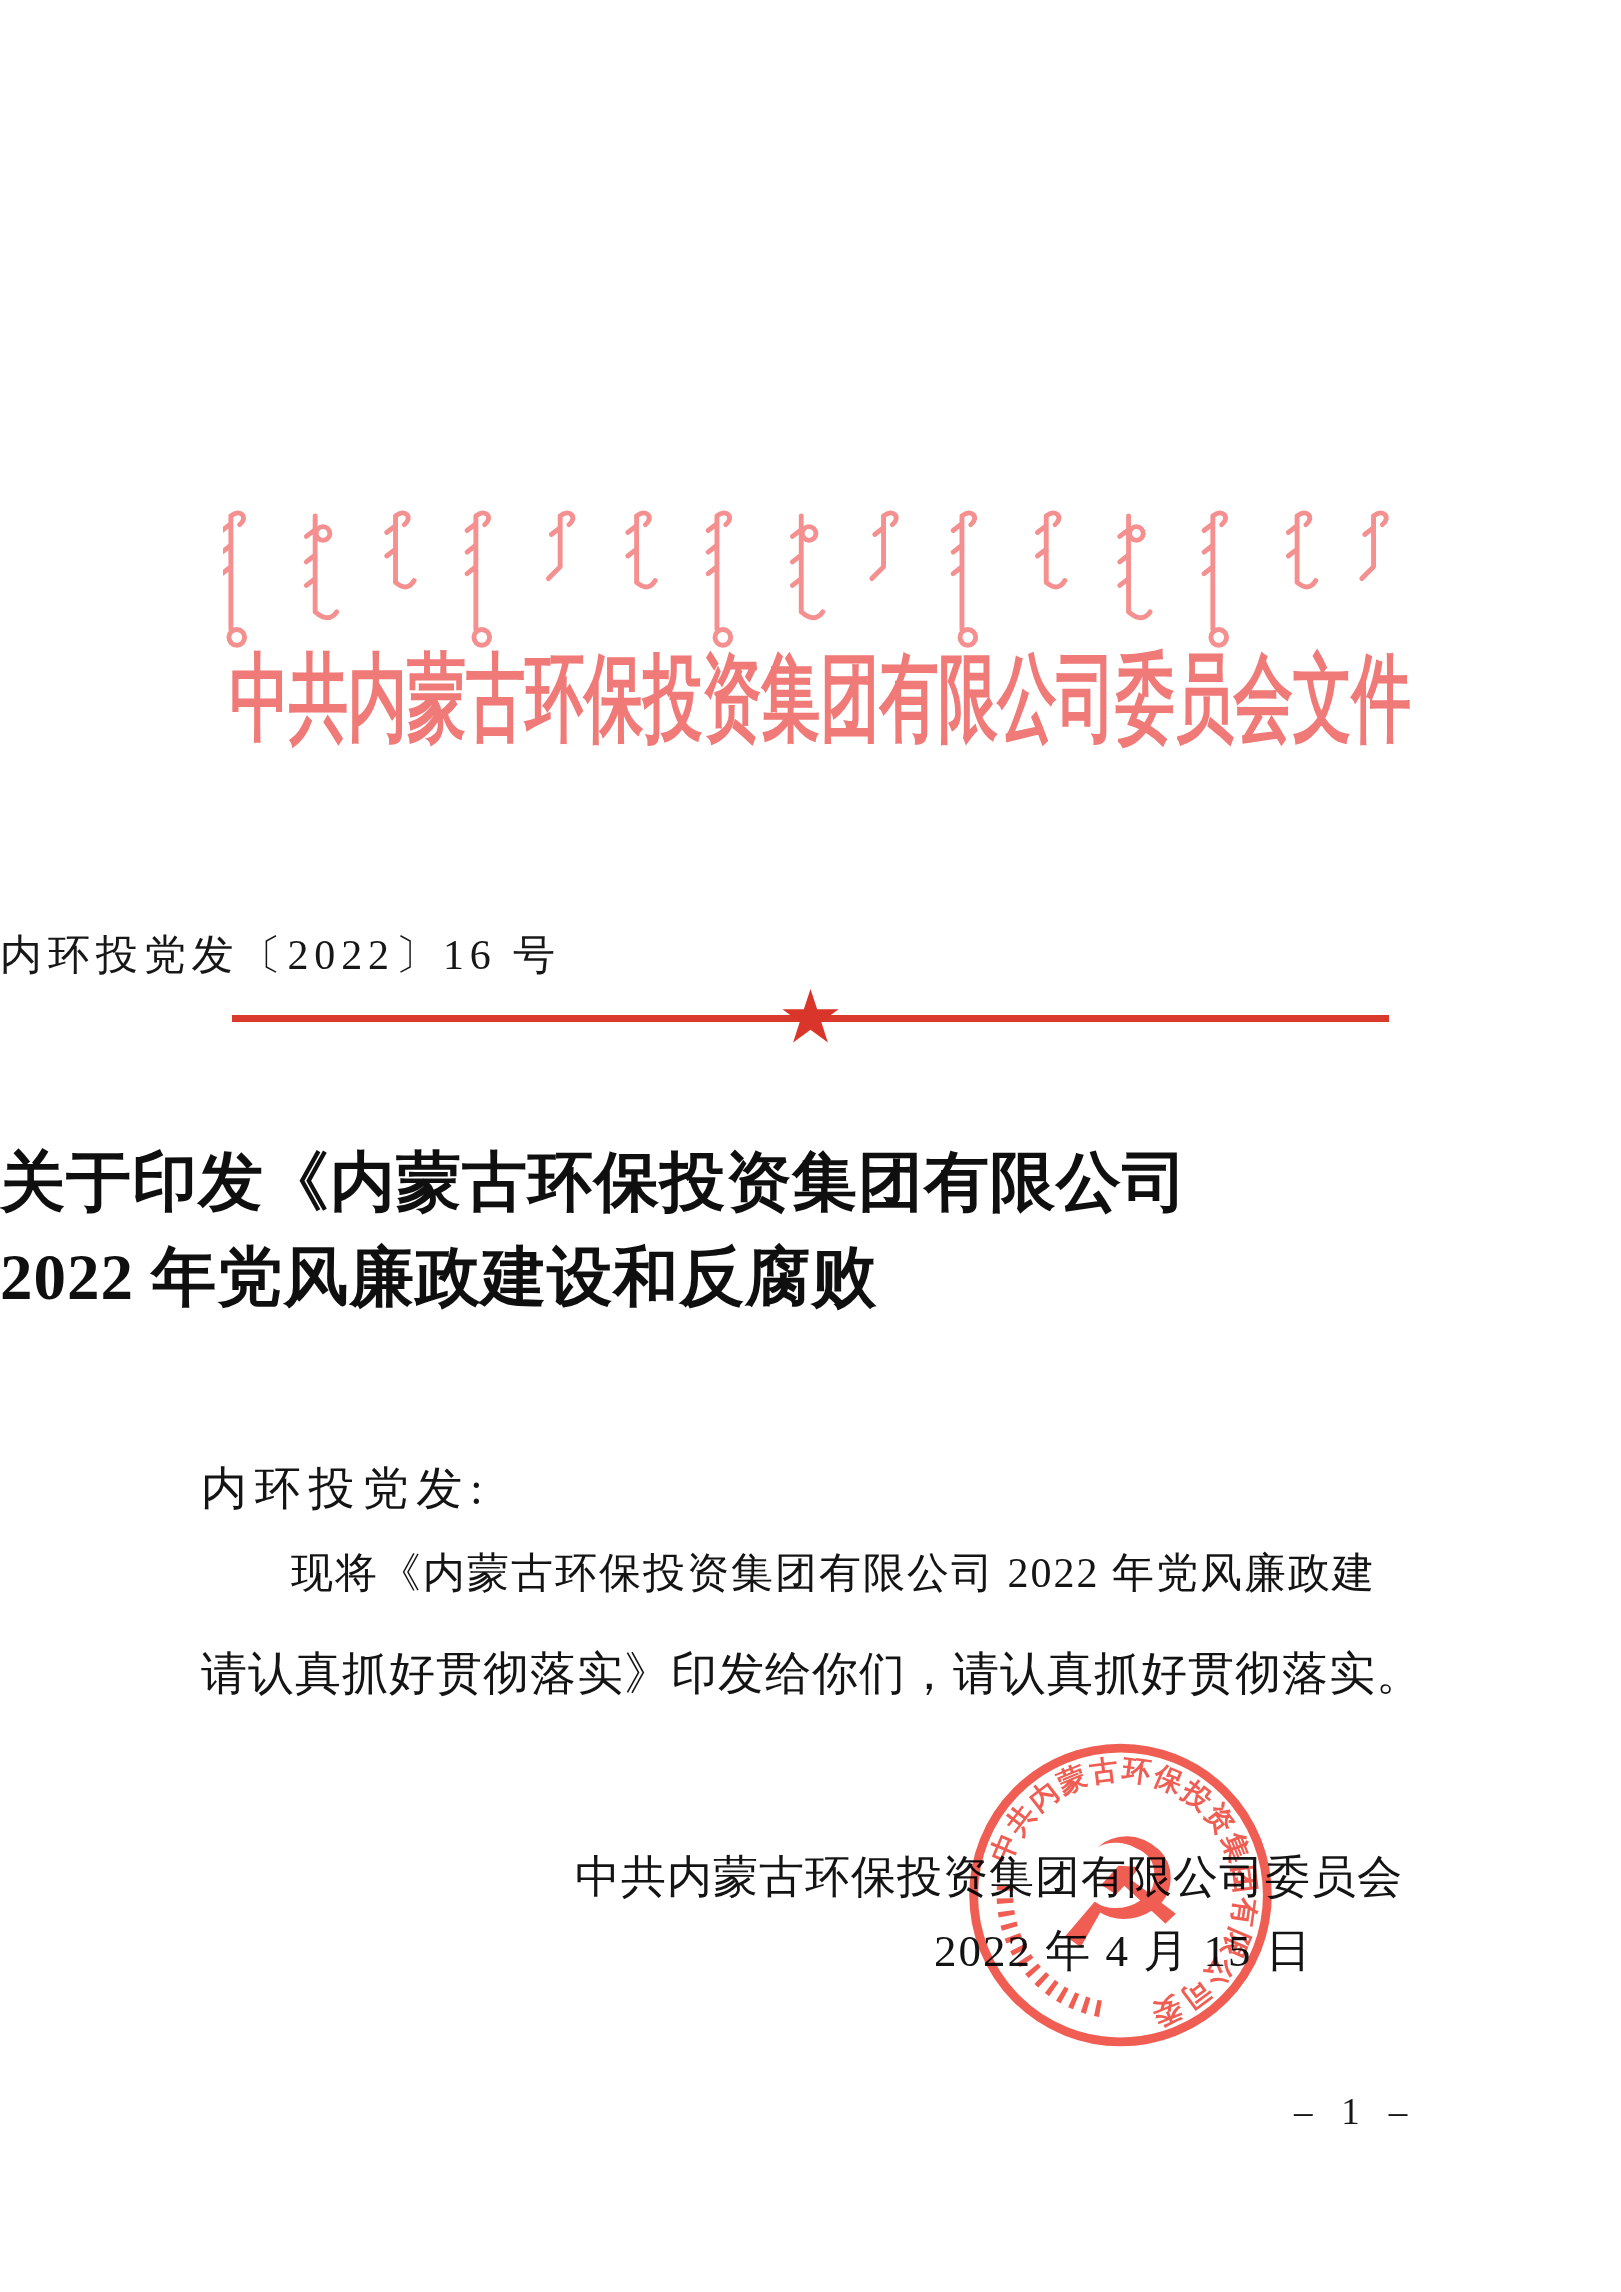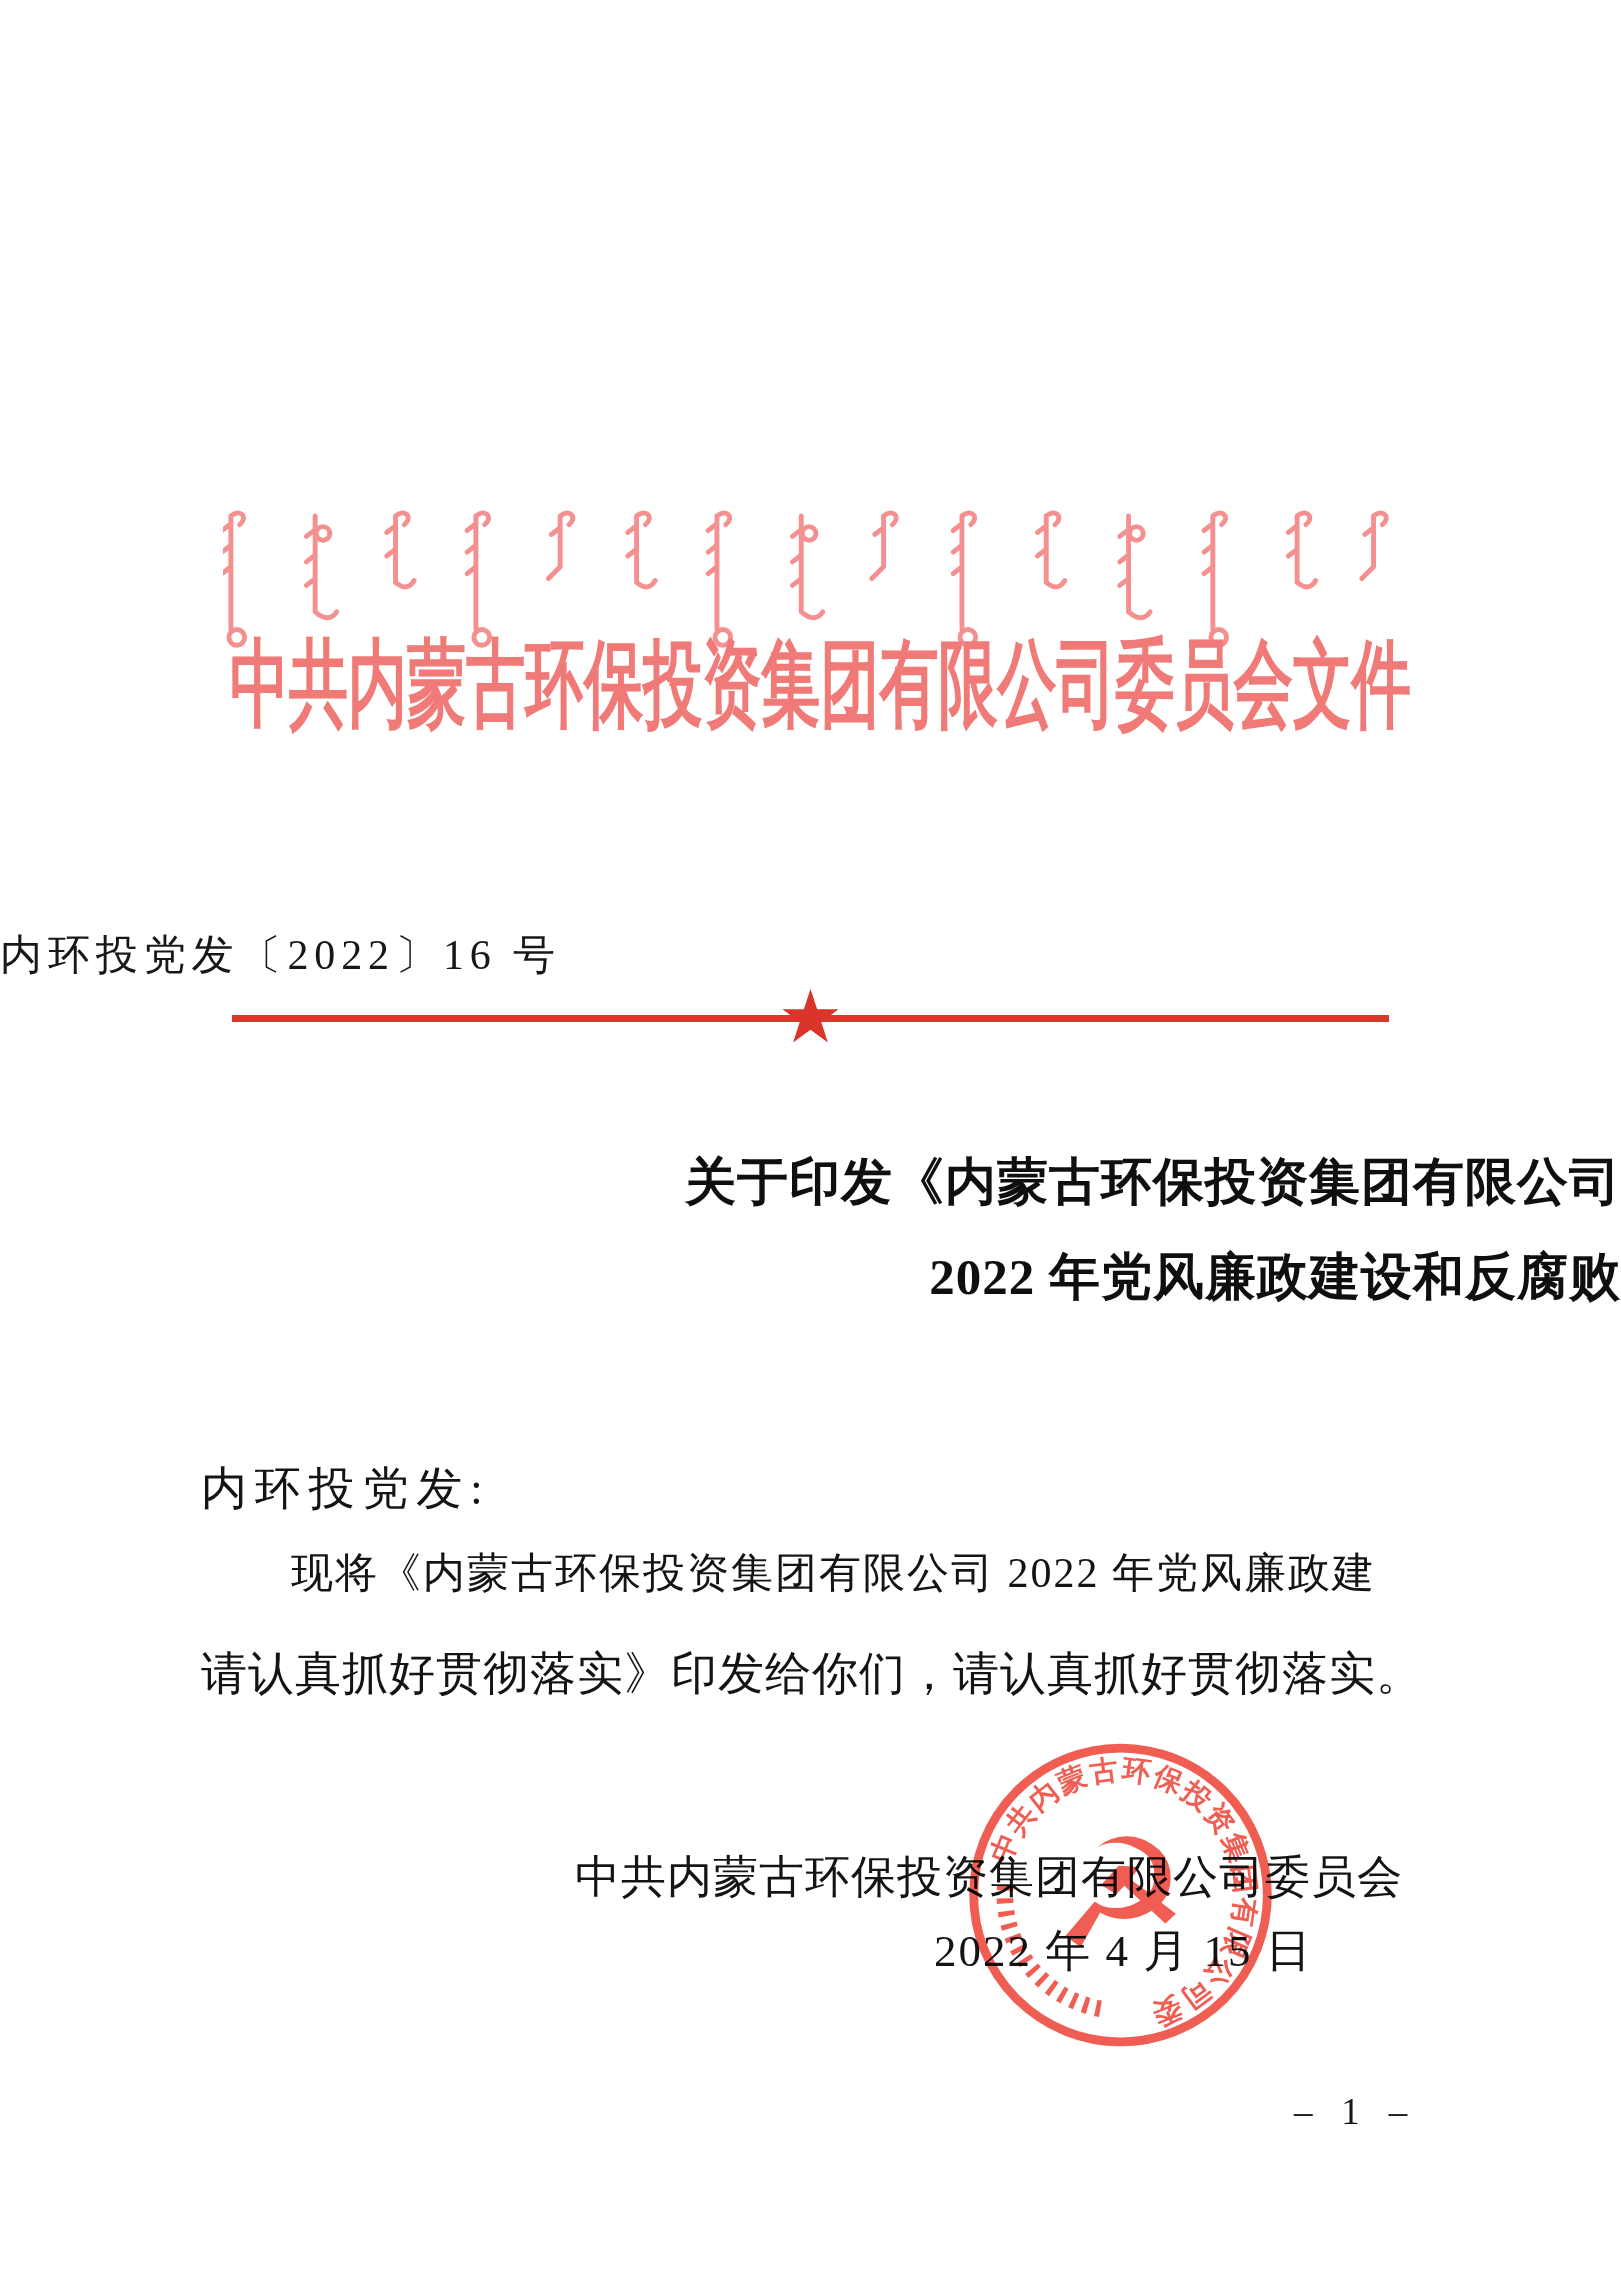--- a/index.html
+++ b/index.html
@@ -8,42 +8,42 @@
     width:1621px;height:2293px;
     background:#ffffff;
     overflow:hidden;
     font-family:"Liberation Serif", serif;
     color:#1c1c1c;
   }
   
   .mongolian{position:absolute;left:223px;top:508px;width:1180px;height:147px;}
   
   .org-banner{
-    position:absolute;left:230px;top:621px;width:1166px;height:118px;
+    position:absolute;left:230px;top:635px;width:1166px;height:118px;
     overflow:visible;white-space:nowrap;
   }
   .org-banner span{
     display:inline-block;
     font-size:96px;font-weight:700;color:#ef7a77;
     letter-spacing:0px;white-space:nowrap;
     transform:scaleX(0.615);transform-origin:0 0;
   }
   .doc-number{
     position:absolute;left:0;top:927px;width:1621px;
     text-align:left;font-size:42px;color:#171717;letter-spacing:5.9px;
   }
   .divider{
     position:absolute;left:232px;top:1015px;width:1157px;height:6.9px;
     background:#d93a2b;
   }
   .divider-star{position:absolute;left:777px;top:985px;width:67px;height:67px;}
   .doc-title{
     position:absolute;left:0;top:1135px;width:1621px;
-    text-align:right;font-weight:700;color:#0f0f0f;
-    font-size:51px;line-height:95px;letter-spacing:1px;
+    text-align:left;font-weight:700;color:#0f0f0f;
+    font-size:65px;line-height:95px;letter-spacing:1px;
   }
   .salutation{
     position:absolute;left:201px;top:1458px;
     font-size:46px;letter-spacing:7.8px;color:#141414;
   }
   .para-line1{
     position:absolute;left:291px;top:1545px;width:1186px;
     font-size:42px;letter-spacing:2px;color:#141414;white-space:nowrap;
   }
   .para-line2{

